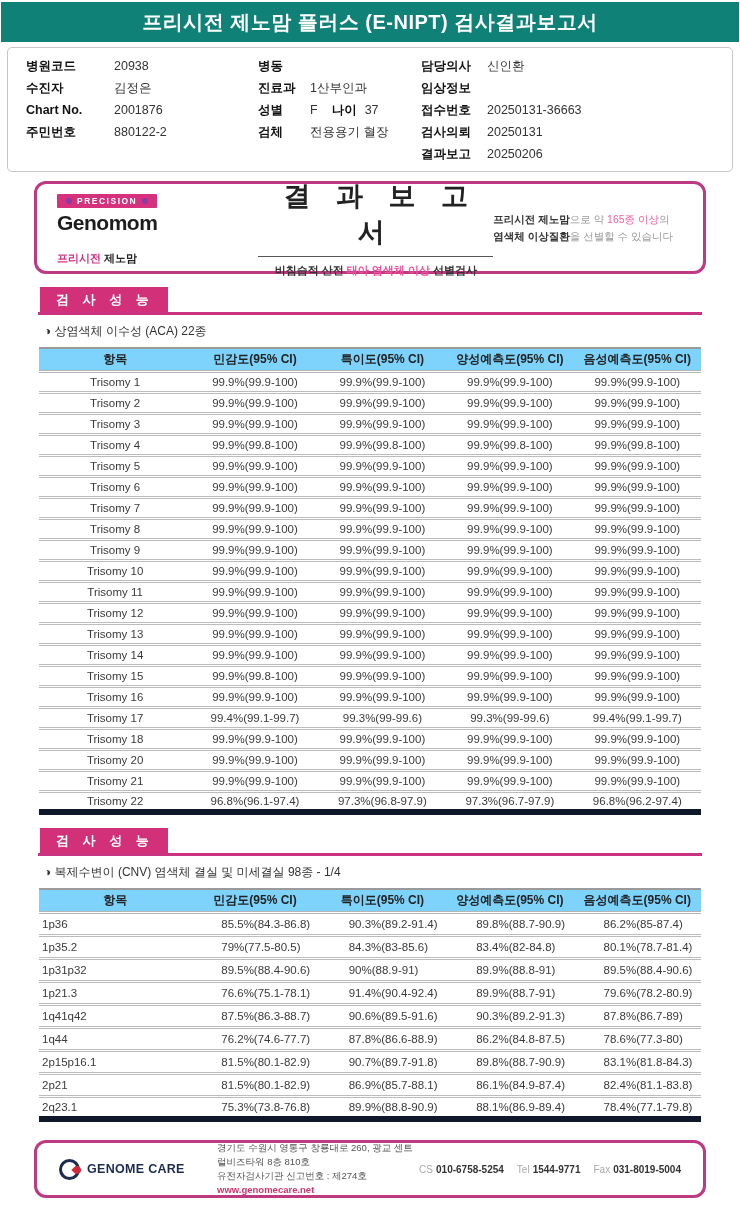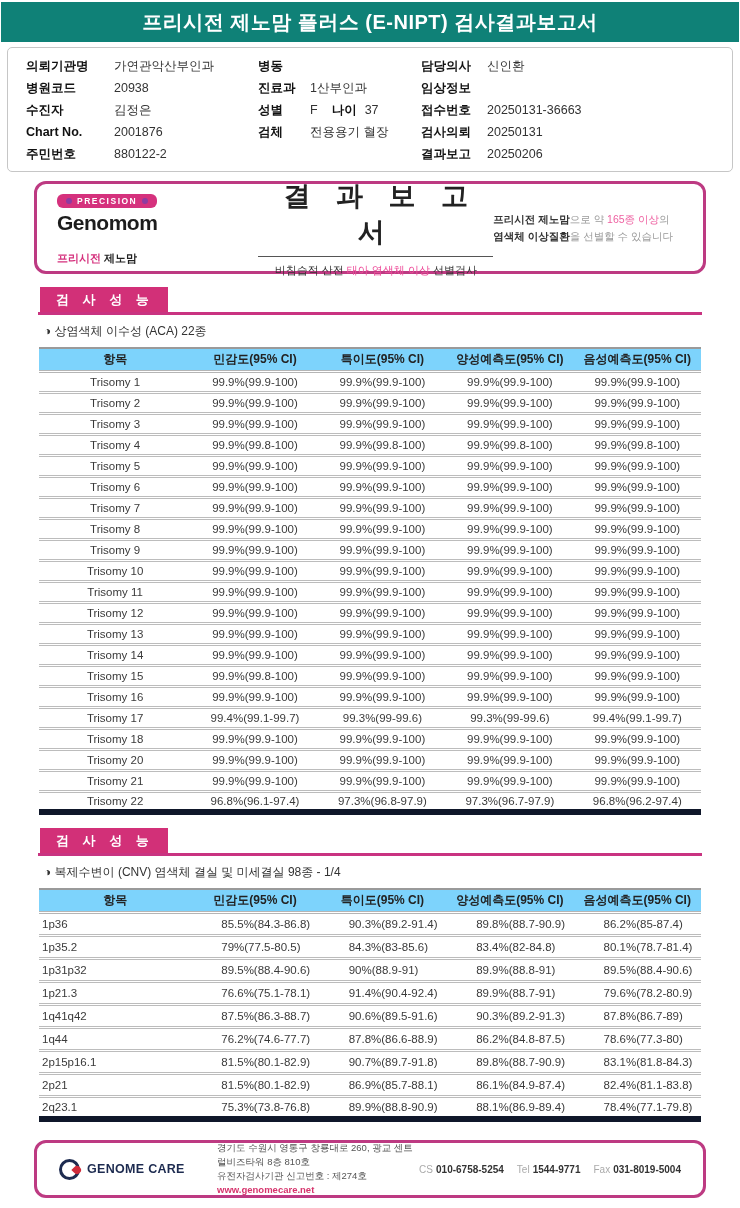--- a/index.html
+++ b/index.html
@@ -22,30 +22,30 @@
   .kv-label2 { font-weight:bold; color:#111; margin:0 8px 0 14px; }
   .kv-value { color:#333; }
   .pcol2 .kv-value:first-of-type { min-width:14px; }
 
   
   .report-box { margin:9px 34px 0; border:3px solid #bd3a82; border-radius:12px;
     height:93px; display:flex; align-items:center; padding:10px 20px; background:#fff; }
   .brand-block { width:208px; }
   .precision-badge { display:inline-flex; align-items:center; gap:5px; background:#d5317d;
     color:#fff; font-size:8.5px; font-weight:bold; letter-spacing:1.5px;
-    padding:2px 9px; border-radius:6px; }
+    padding:2px 9px; border-radius:1px; }
   .precision-badge .dot { width:6px; height:6px; border-radius:50%; background:#8d3ba0; display:inline-block; }
   .brand-line { margin-top:3px; display:flex; align-items:baseline; gap:16px;flex-direction:column; }
   .brand-name { font-size:21px; font-weight:800; color:#1c1c1c; letter-spacing:-.5px; }
   .brand-kr { font-size:11px; font-weight:bold; }
   .brand-kr .pk { color:#d5317d; } .brand-kr .dk { color:#222; }
   .rtitle-block { flex:1; text-align:center; }
   .rtitle { font-size:27px; font-weight:800; color:#222; letter-spacing:9px; text-indent:9px; }
   .runderline { width:235px; border-bottom:1.5px solid #555; margin:6px auto 6px; }
-  .rsubtitle { font-size:11px; color:#333; font-weight:normal; }
+  .rsubtitle { font-size:11px; color:#333; font-weight:bold; }
   .rsubtitle .pk { color:#ee4f9b; }
   .report-note { width:196px; font-size:10.5px; color:#999; line-height:1.55; }
   .report-note .bd { color:#333; font-weight:bold; }
   .report-note .pk { color:#ee5fa0; }
 
   
   .section-head { margin:16px 38px 0; border-bottom:3px solid #c93381; height:25px; position:relative; }
   .section-badge { position:absolute; left:2px; bottom:0; background:#d23078; color:#fff;
     font-size:13px; font-weight:bold; letter-spacing:5px; padding:4px 14px 3px 16px; }
   .section-sub { margin:8px 12px 0 44px; font-size:12px; color:#333; }
@@ -82,24 +82,20 @@
 
 <div class="page">
 
   <div class="titlebar">
     <span>프리시전 제노맘 플러스 (E-NIPT) 검사결과보고서</span>
   </div>
 
   <div class="patient">
     <div class="pcol pcol1">
         <div class="kv-row">
-          <span class="kv-label">의뢰기관명</span>
-          <span class="kv-value">가연관악산부인과</span>
-        </div>
-        <div class="kv-row">
           <span class="kv-label">병원코드</span>
           <span class="kv-value">20938</span>
         </div>
         <div class="kv-row">
           <span class="kv-label">수진자</span>
           <span class="kv-value">김정은</span>
         </div>
         <div class="kv-row">
           <span class="kv-label">Chart No.</span>
           <span class="kv-value">2001876</span>

